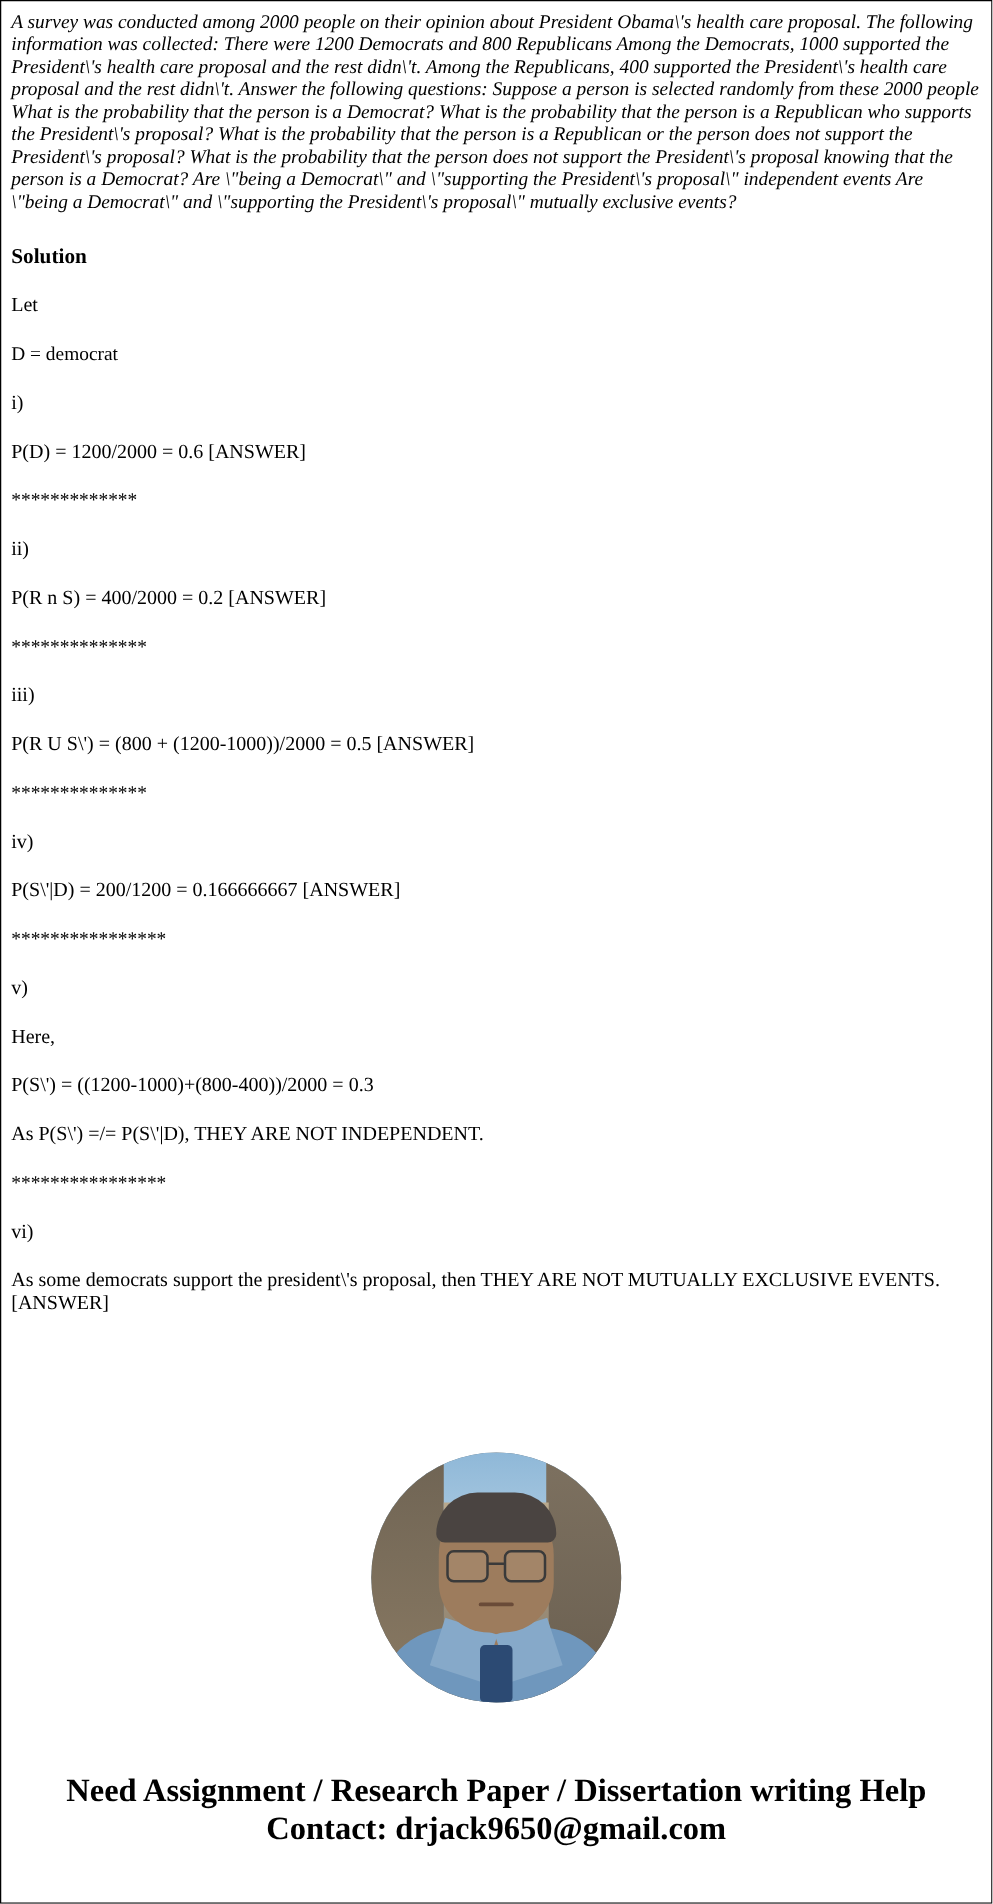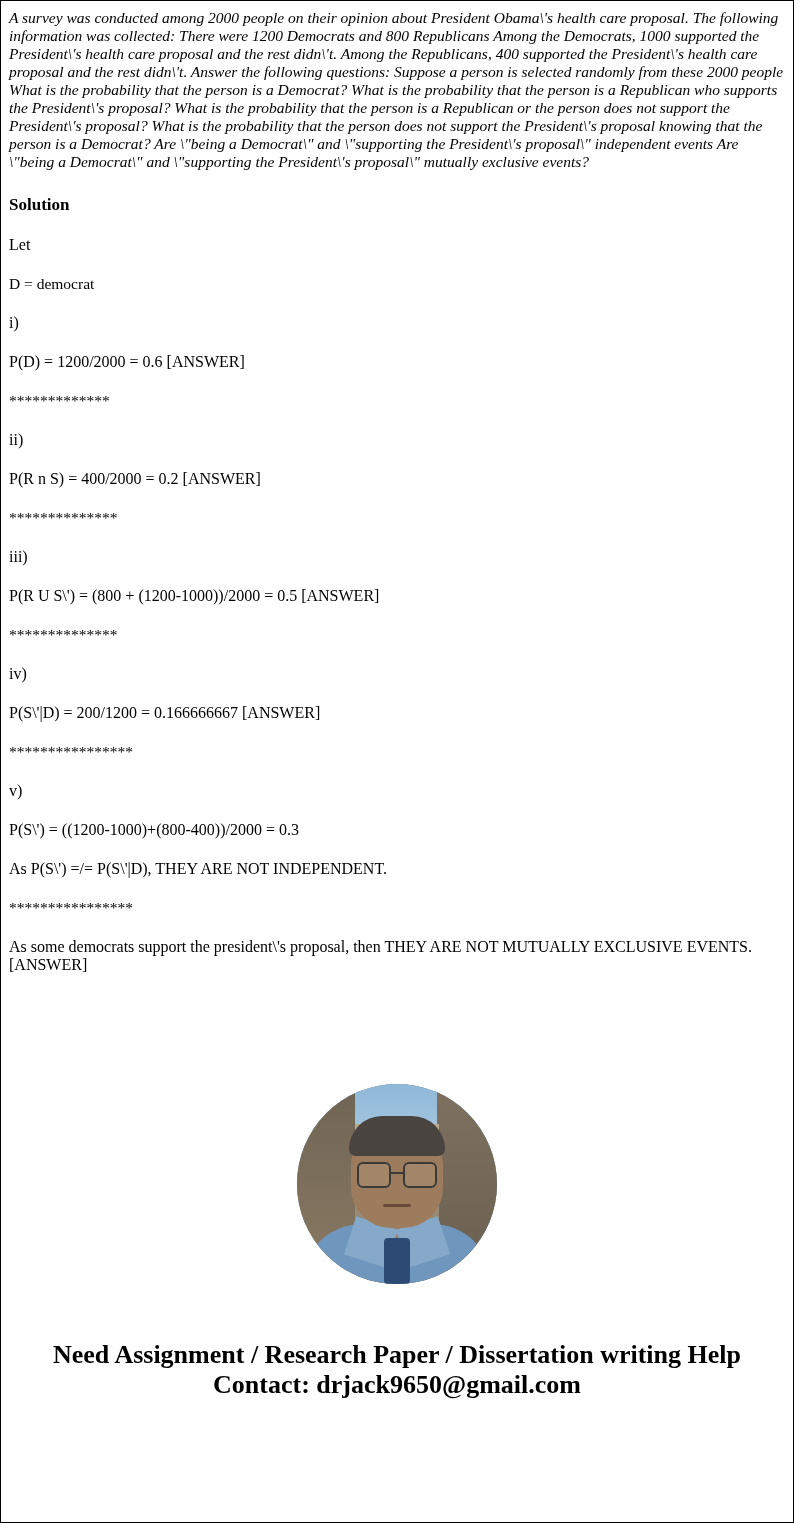--- a/index.html
+++ b/index.html
@@ -183,24 +183,26 @@
 
   <p class="line">iii)</p>
   <p class="line">P(R U S\') = (800 + (1200-1000))/2000 = 0.5 [ANSWER]</p>
   <p class="stars">**************</p>
 
   <p class="line">iv)</p>
   <p class="line">P(S\'|D) = 200/1200 = 0.166666667 [ANSWER]</p>
   <p class="stars">****************</p>
 
   <p class="line">v)</p>
+  <p class="line">Here,</p>
   <p class="line">P(S\') = ((1200-1000)+(800-400))/2000 = 0.3</p>
   <p class="line">As P(S\') =/= P(S\'|D), THEY ARE NOT INDEPENDENT.</p>
   <p class="stars">****************</p>
 
+  <p class="line">vi)</p>
   <p class="line">As some democrats support the president\'s proposal, then THEY ARE NOT MUTUALLY EXCLUSIVE EVENTS.</p>
   <p class="line" style="margin-top:0">[ANSWER]</p>
 
   <div class="avatar-wrap">
     <div class="avatar">
       <div class="av-bg-sky"></div>
       <div class="av-bg-wallL"></div>
       <div class="av-bg-wallR"></div>
       <div class="av-bg-mid"></div>
       <div class="av-shirt"></div>

